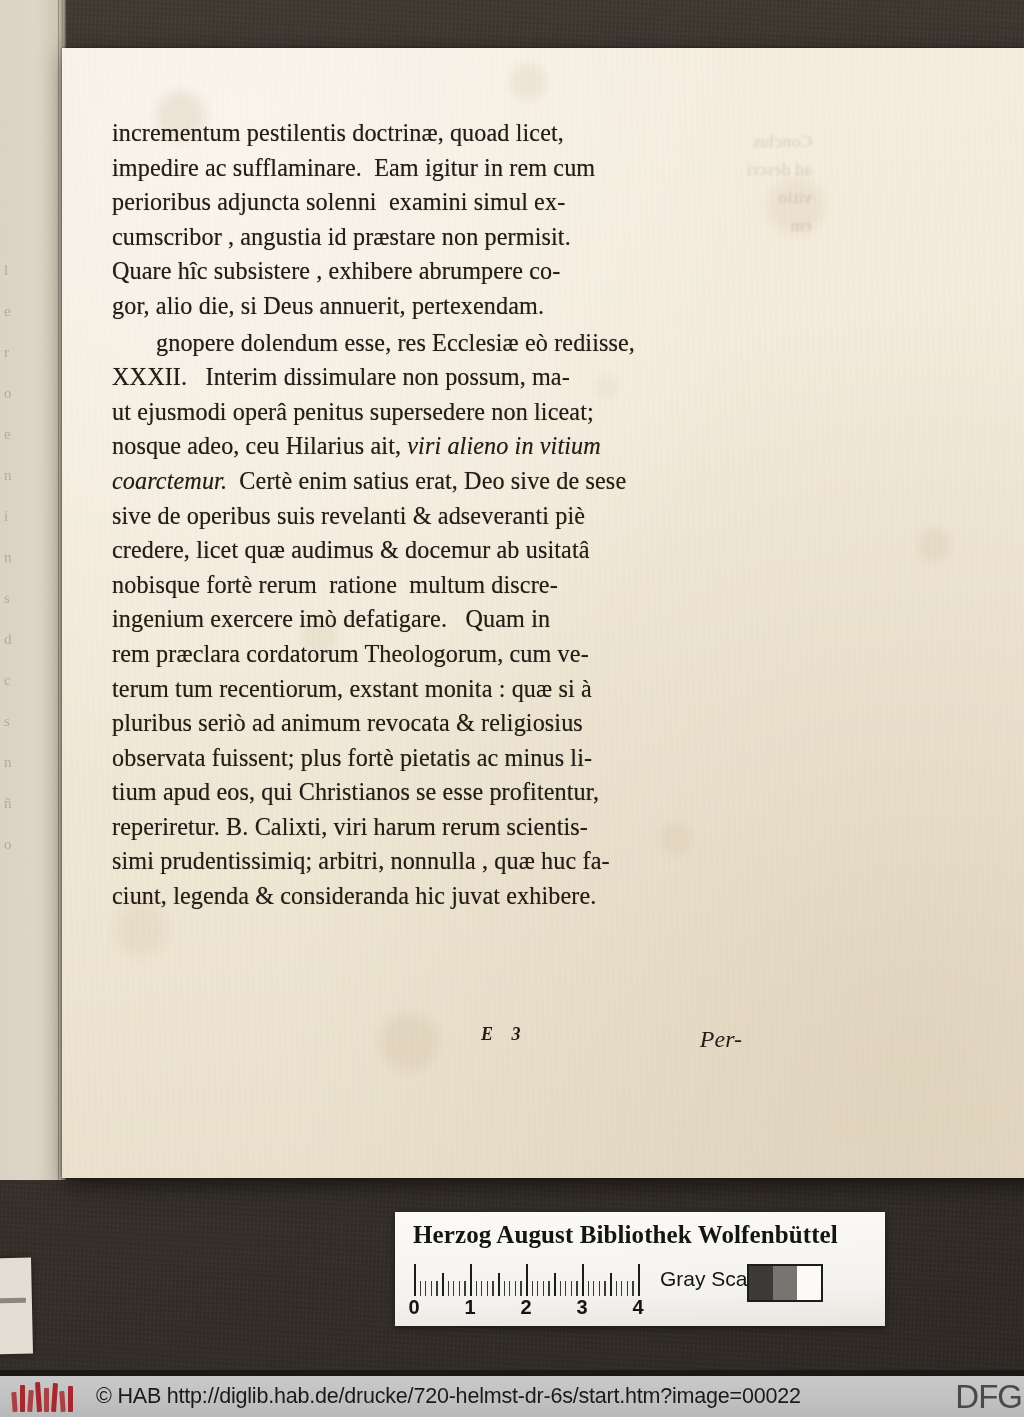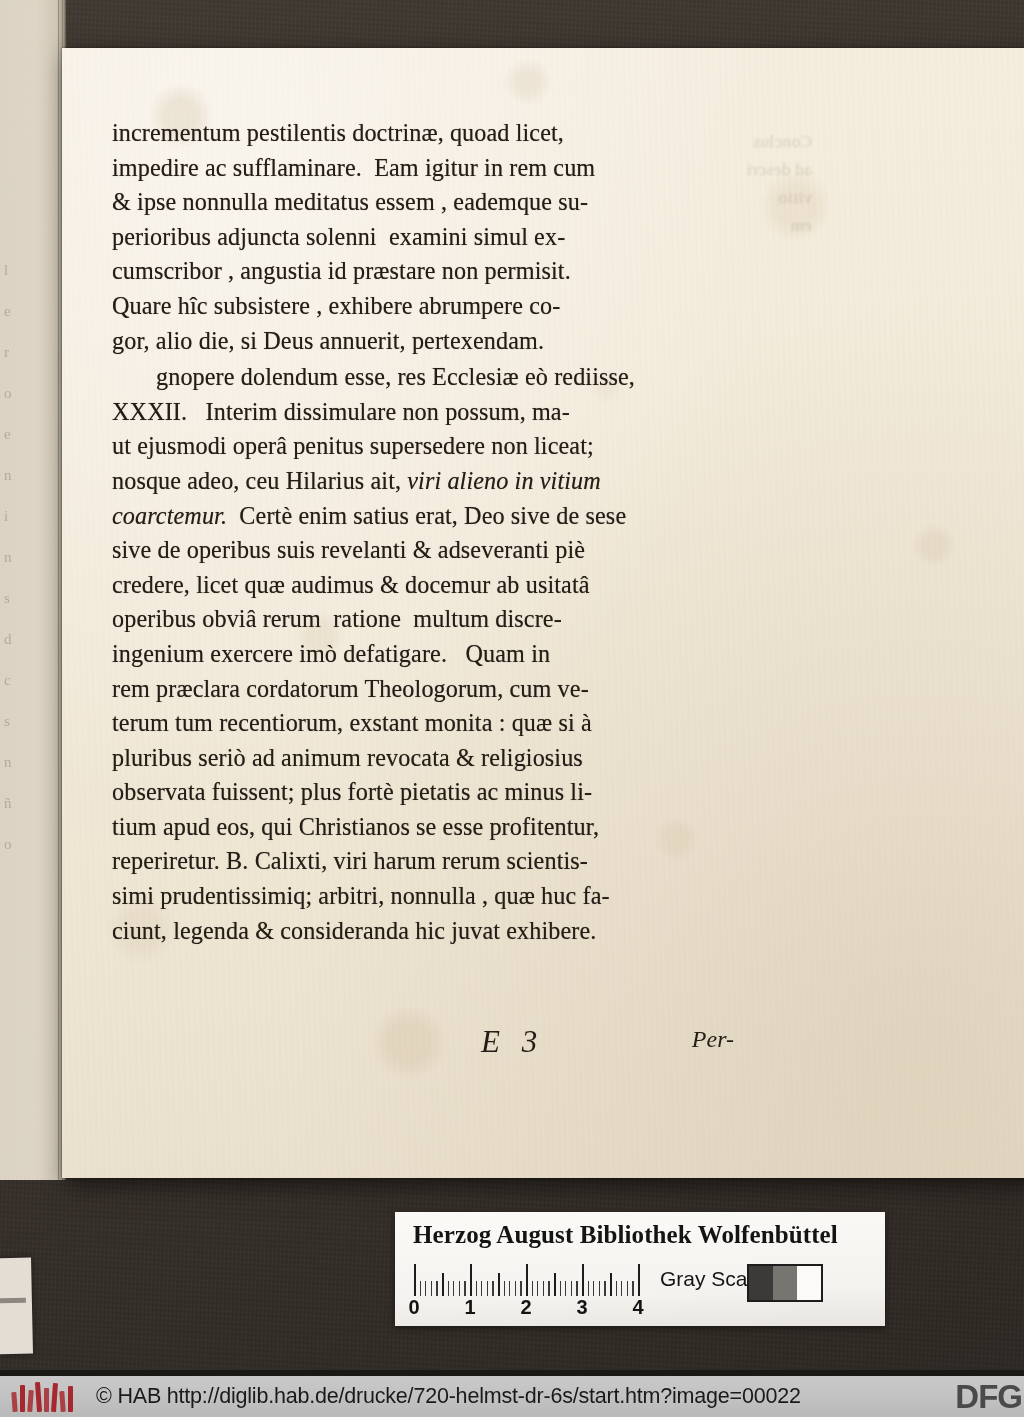--- a/index.html
+++ b/index.html
@@ -140,28 +140,28 @@
   #sigline {
     position: absolute;
     left: 50px; top: 976px;
     width: 630px;
     height: 40px;
     color: #241d16;
   }
   #sigline .sig {
     position: absolute;
     left: 369px; top: 0;
-    font-size: 31px;
-    font-weight: normal;
+    font-size: 18px;
+    font-weight: bold;
     font-style: italic;
     letter-spacing: 7px;
   }
   #sigline .catchword {
     position: absolute;
-    right: 8px; top: 2px;
+    right: 0; top: 2px;
     font-size: 24px;
     font-style: italic;
   }
 
   
   #cal-card {
     position: absolute;
     left: 395px; top: 1212px;
     width: 490px; height: 114px;
     background: linear-gradient(178deg, #fbfaf7 0%, #f4f2ee 70%, #e8e5e0 100%);
@@ -250,21 +250,21 @@
     font-size: 21.5px;
     color: #1a1a1a;
     white-space: nowrap;
     letter-spacing: -0.2px;
   }
   #dfg-logo {
     position: absolute;
     right: 2px; top: 50%;
     transform: translateY(-50%);
     font-family: "Liberation Sans", sans-serif;
-    font-weight: bold;
+    font-weight: normal;
     font-size: 33px;
     letter-spacing: -1px;
     color: #4a4a4a;
   }
 </style>
 </head>
 <body>
 
 <div id="backdrop"></div>
 
@@ -296,35 +296,34 @@
   <div class="foxing"></div>
   <div class="showthrough">Conclus
 ad descri
 vitio
 em</div>
 
   <div id="textblock">
     <div class="para" id="para-1">
         <span class="ln">incrementum pestilentis doctrinæ, quoad licet,</span>
         <span class="ln">impedire ac sufflaminare.  Eam igitur in rem cum</span>
-        <span class="ln">&amp; ipse nonnulla meditatus essem , eademque su-</span>
         <span class="ln">perioribus adjuncta solenni  examini simul ex-</span>
         <span class="ln">cumscribor , angustia id præstare non permisit.</span>
         <span class="ln">Quare hîc subsistere , exhibere abrumpere co-</span>
         <span class="ln">gor, alio die, si Deus annuerit, pertexendam.</span>
       </div>
     <div class="para indent-first" id="para-2">
         <span class="ln">gnopere dolendum esse, res Ecclesiæ eò rediisse,</span>
         <span class="ln">XXXII.   Interim dissimulare non possum, ma-</span>
         <span class="ln">ut ejusmodi operâ penitus supersedere non liceat;</span>
         <span class="ln">nosque adeo, ceu Hilarius ait, <span class="it">viri alieno in vitium</span></span>
         <span class="ln"><span class="it">coarctemur.</span>  Certè enim satius erat, Deo sive de sese</span>
         <span class="ln">sive de operibus suis revelanti &amp; adseveranti piè</span>
         <span class="ln">credere, licet quæ audimus &amp; docemur ab usitatâ</span>
-        <span class="ln">operibus obviâ rerum  ratione  multum discre-</span>
+        <span class="ln">nobisque fortè rerum  ratione  multum discre-</span>
         <span class="ln">ingenium exercere imò defatigare.   Quam in</span>
         <span class="ln">rem præclara cordatorum Theologorum, cum ve-</span>
         <span class="ln">terum tum recentiorum, exstant monita : quæ si à</span>
         <span class="ln">pluribus seriò ad animum revocata &amp; religiosius</span>
         <span class="ln">observata fuissent; plus fortè pietatis ac minus li-</span>
         <span class="ln">tium apud eos, qui Christianos se esse profitentur,</span>
         <span class="ln">reperiretur. B. Calixti, viri harum rerum scientis-</span>
         <span class="ln">simi prudentissimiq; arbitri, nonnulla , quæ huc fa-</span>
         <span class="ln">ciunt, legenda &amp; consideranda hic juvat exhibere.</span>
       </div>

